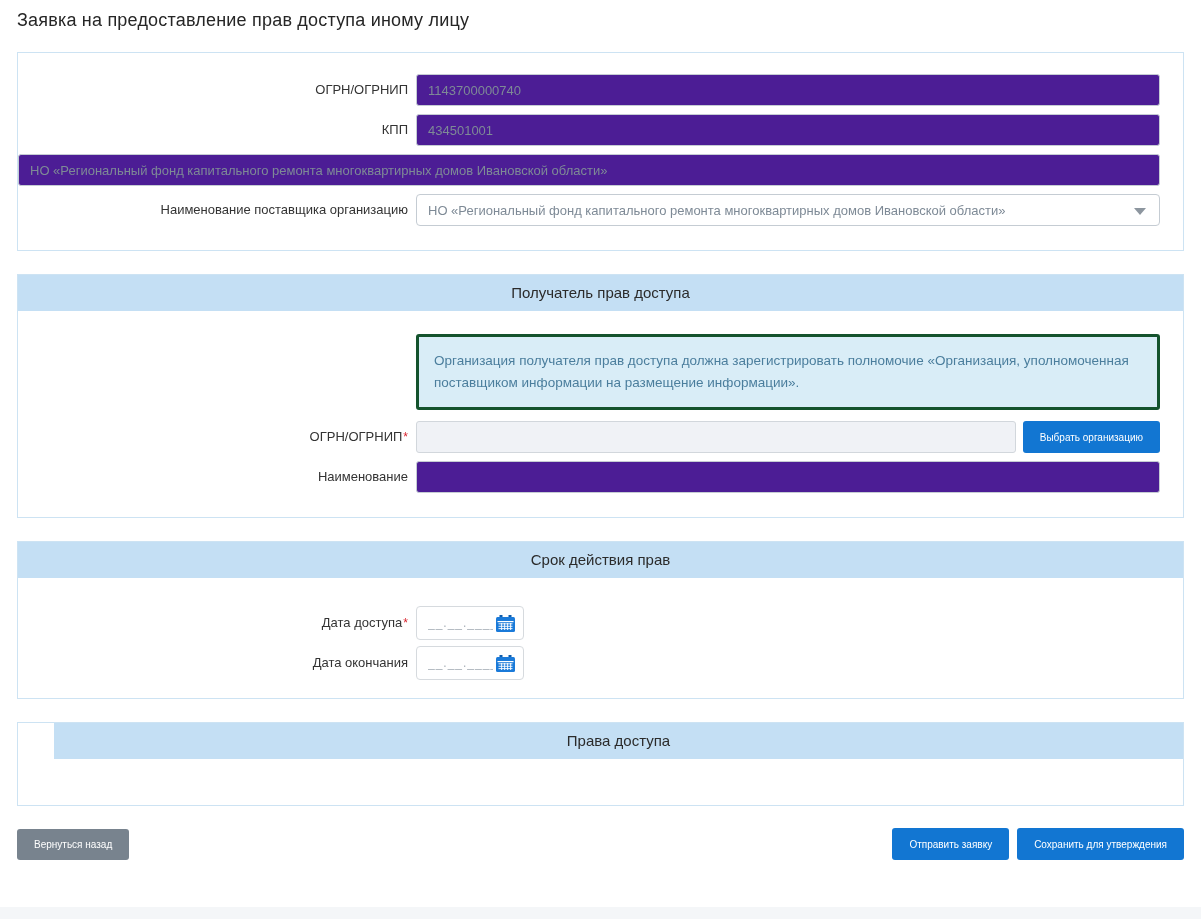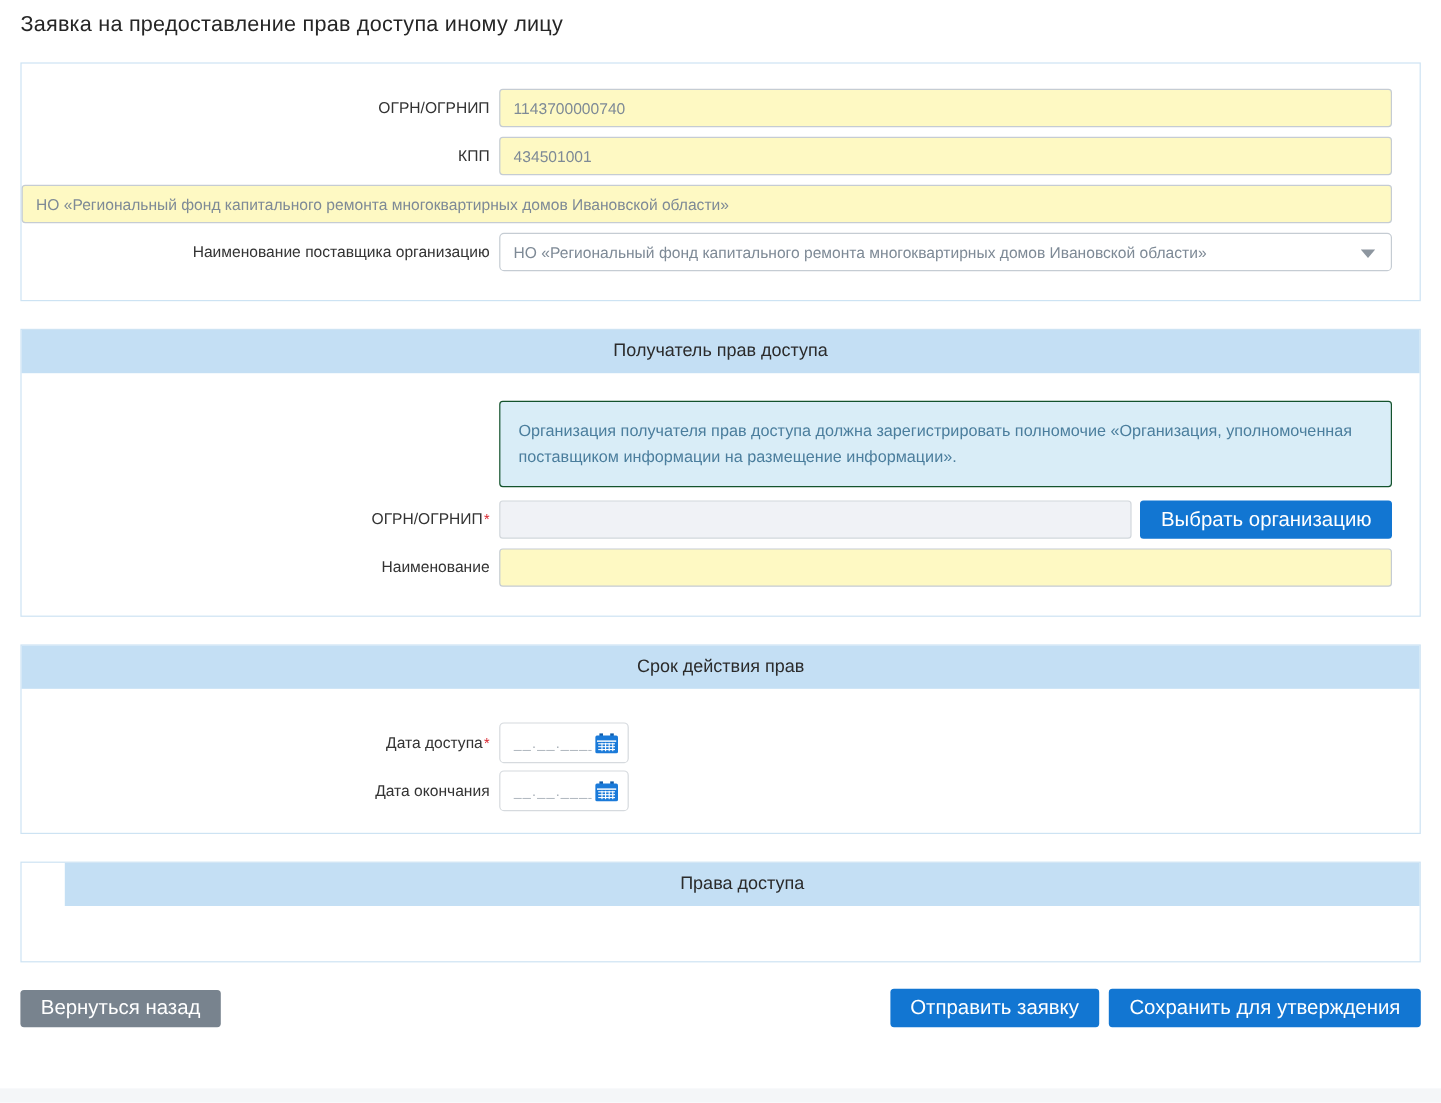--- a/index.html
+++ b/index.html
@@ -56,21 +56,21 @@
     font-size: 12px;
     vertical-align: top;
     margin-left: 1px;
   }
   .fld { flex: 1; display: flex; align-items: center; }
   input.txt {
     width: 100%;
     height: 32px;
     border: 1px solid #c5ccd3;
     border-radius: 3px;
-    background: #fef9c3;
+    background: #4c1d95;
     color: #7e8a96;
     font-size: 13px;
     font-family: "Liberation Sans", sans-serif;
     padding: 0 11px;
     outline: none;
   }
   input.txt.blank { background: #f0f2f6; border-color: #d2d7dc; }
   .selectbox {
     position: relative;
     width: 100%;
@@ -92,32 +92,32 @@
     right: 13px;
     top: 13px;
     width: 0; height: 0;
     border-left: 6px solid transparent;
     border-right: 6px solid transparent;
     border-top: 7px solid #8d969f;
   }
   .infobox {
     margin: 2px 23px 11px 398px;
     background: #d9edf7;
-    border: 1px solid #14532d;
+    border: 3px solid #14532d;
     border-radius: 3px;
     padding: 13px 15px;
     color: #4b7e9d;
     font-size: 13.5px;
     line-height: 22px;
   }
   .btn {
     border: none;
     border-radius: 3px;
     height: 32px;
-    font-size: 17px;
+    font-size: 10px;
     font-family: "Liberation Sans", sans-serif;
     color: #fff;
     cursor: pointer;
     padding: 0 17px;
     white-space: nowrap;
   }
   .btn-blue { background: #1276d2; }
   .btn-gray { background: #78838e; height: 31px; }
   .btn-select { margin-left: 7px; flex: 0 0 auto; }
   .datebox {

